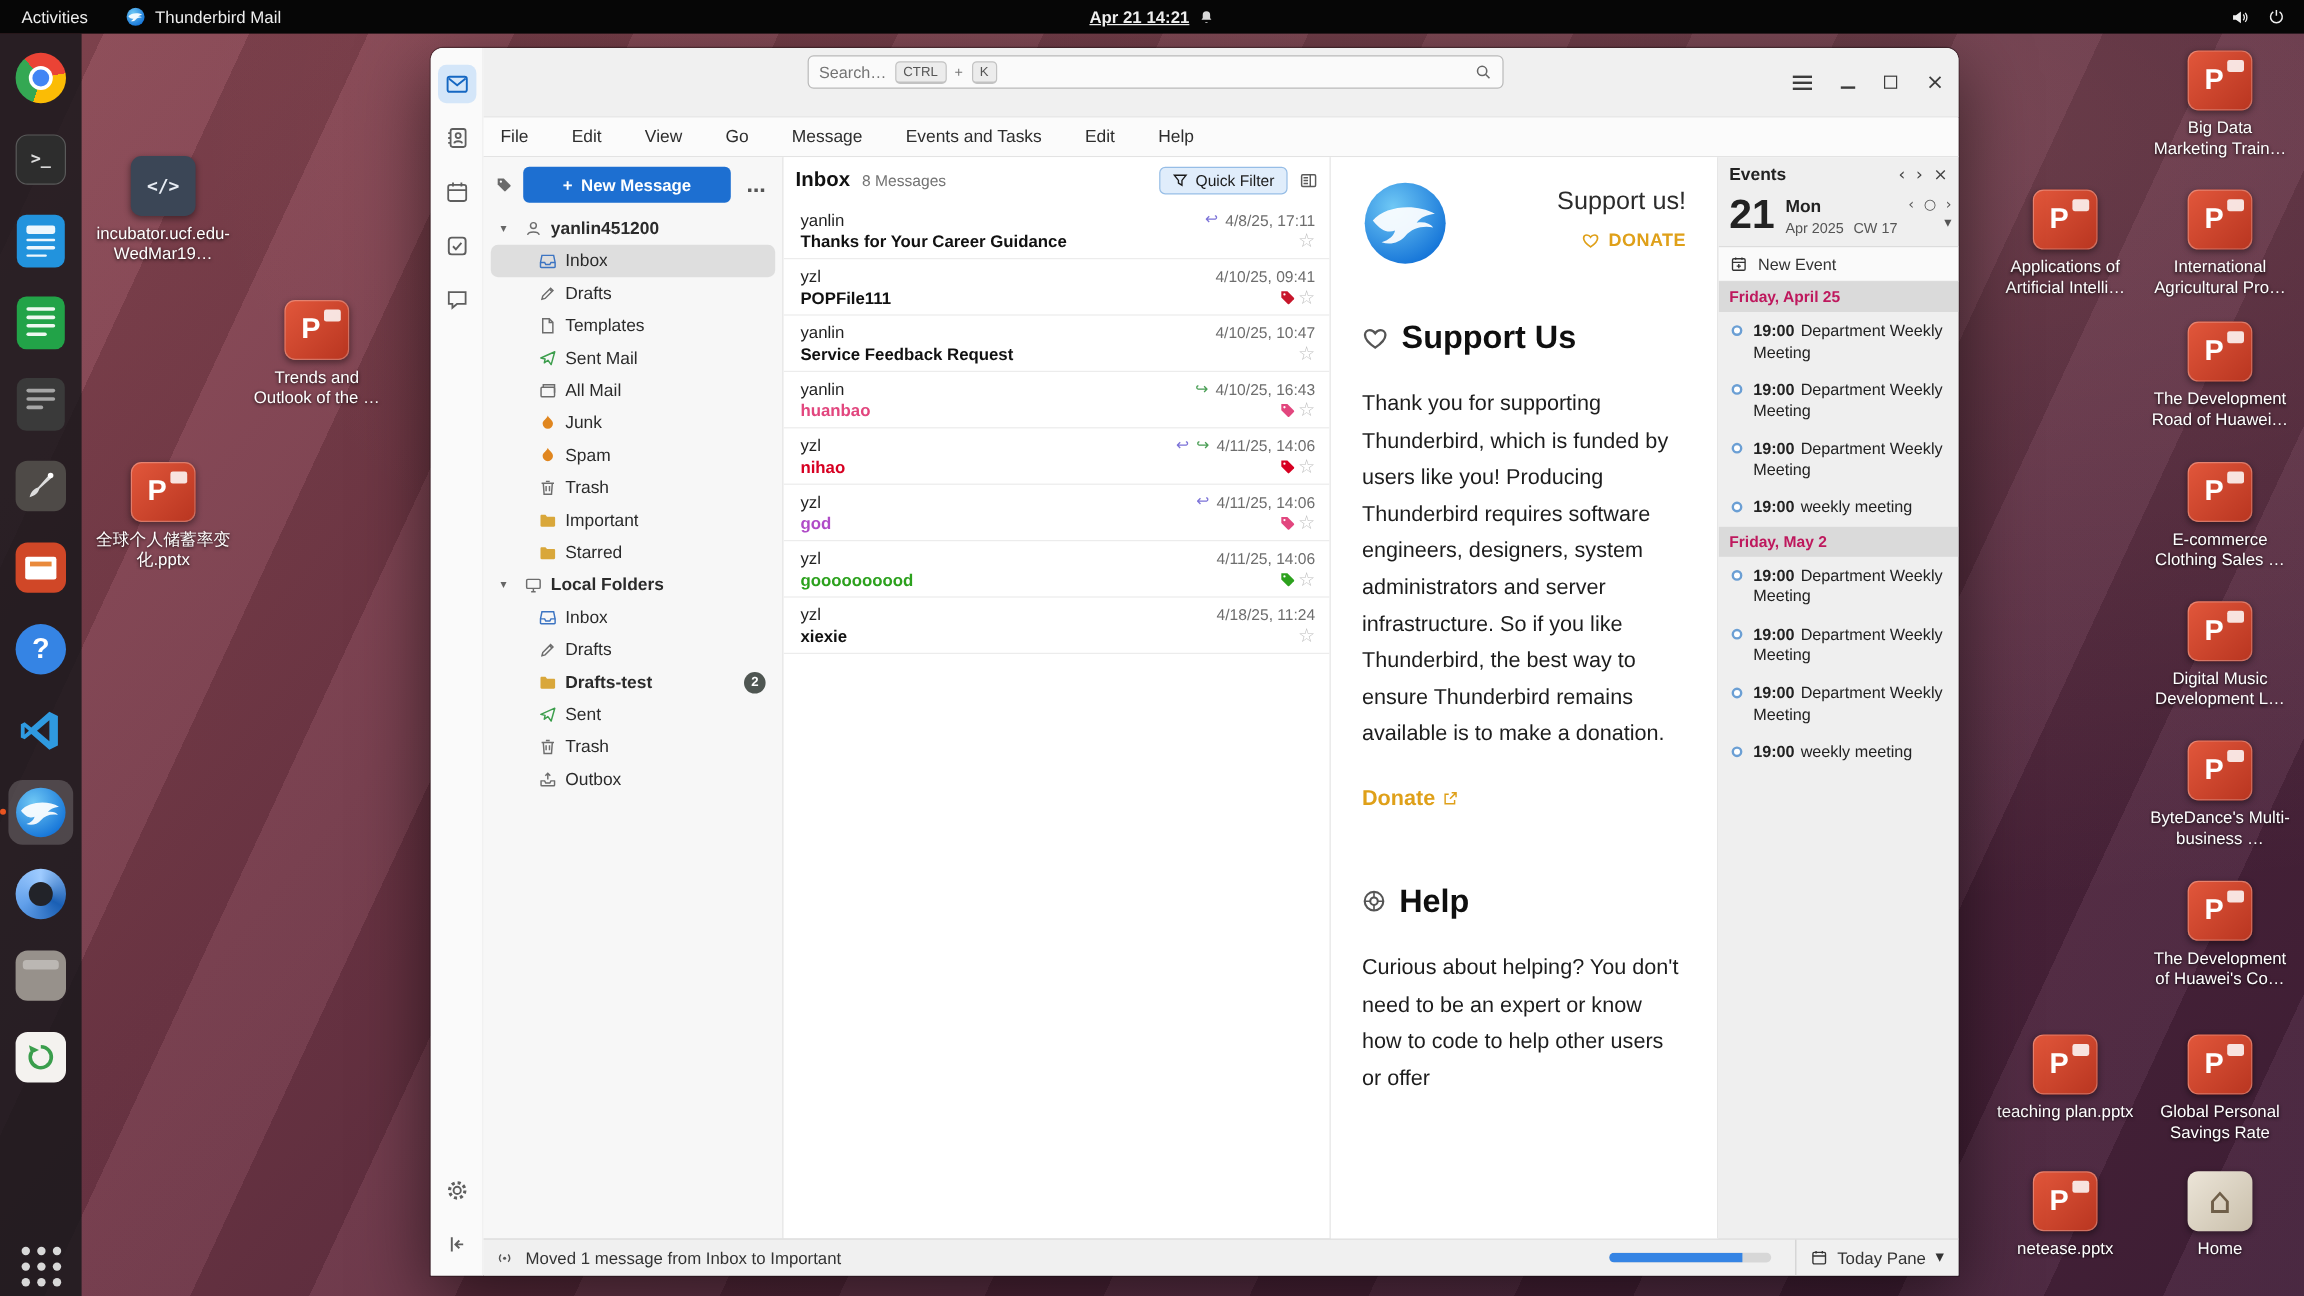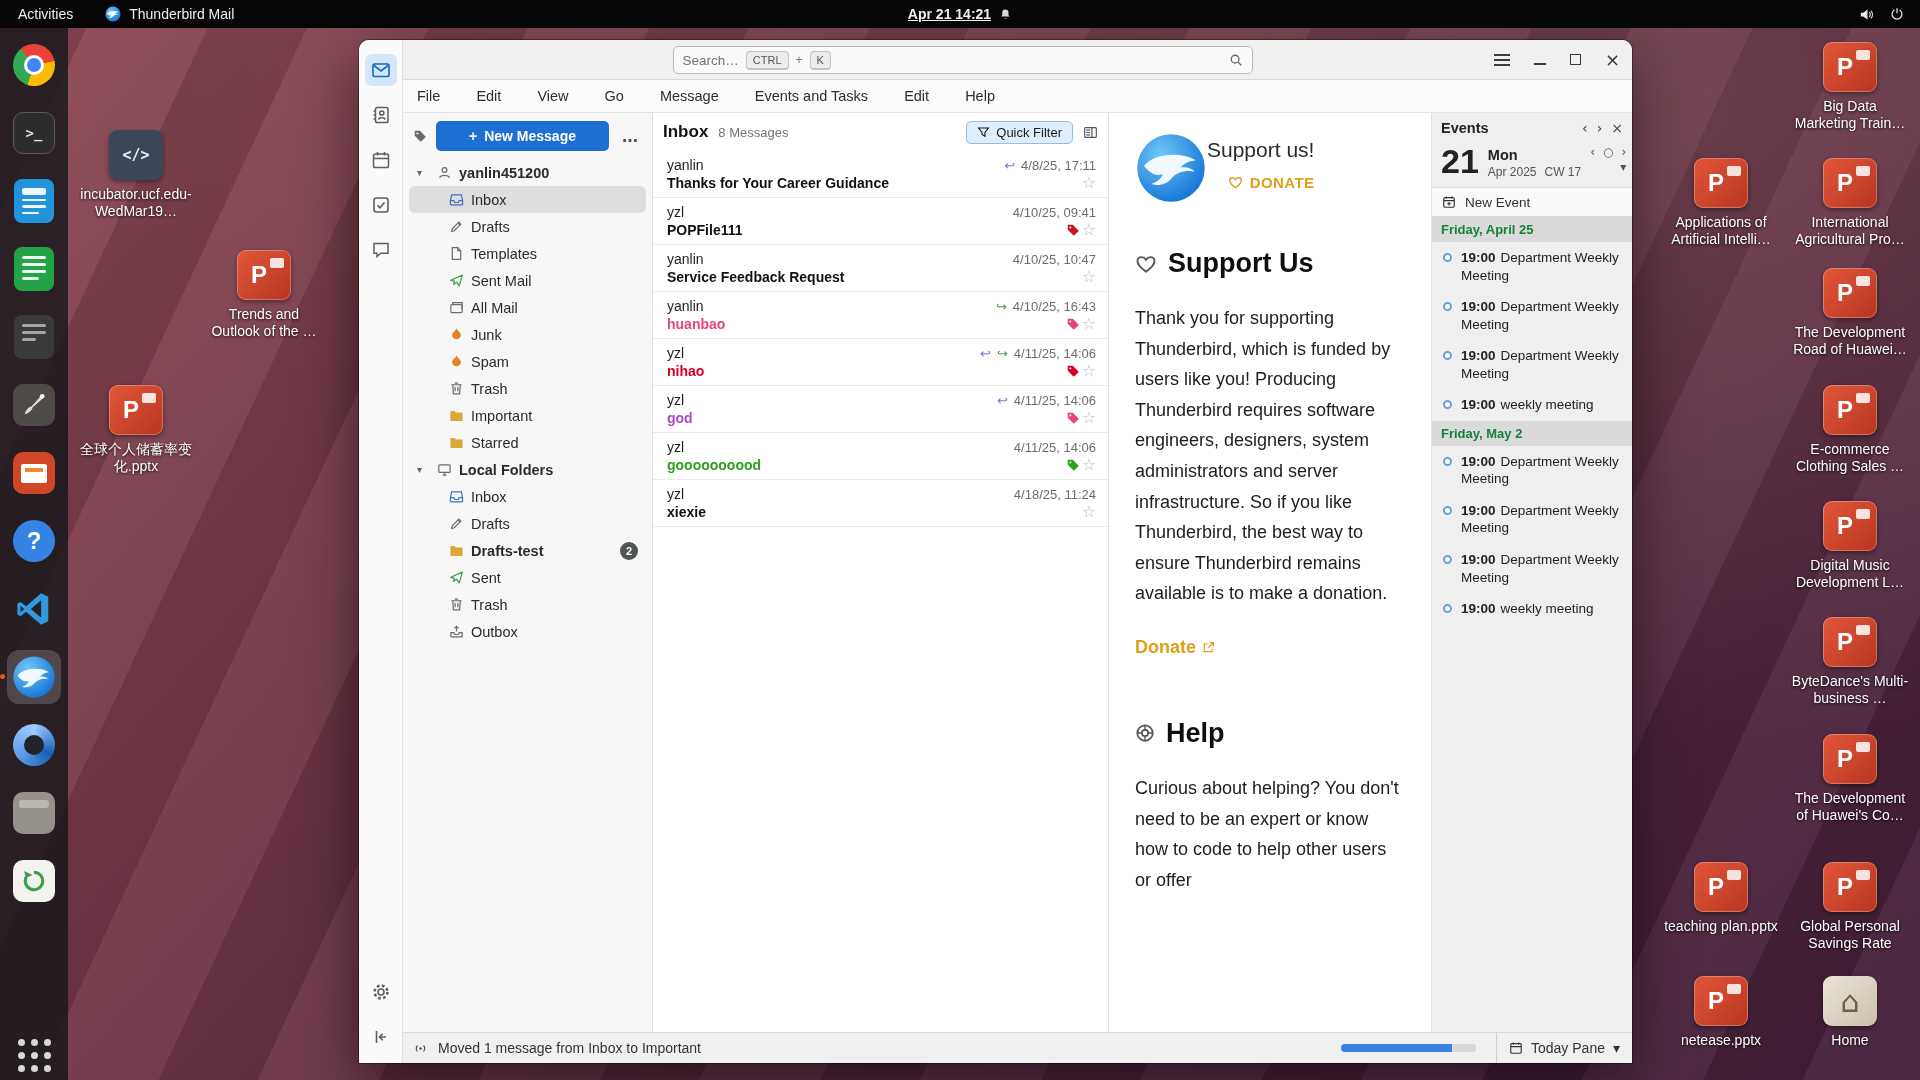--- a/index.html
+++ b/index.html
@@ -72,21 +72,21 @@
   .tb-window { position:absolute; left:359px; top:40px; width:1273px; height:1023px; background:#fff;
     border-radius:10px 10px 0 0; box-shadow:0 18px 60px rgba(0,0,0,.55), 0 0 0 1px rgba(0,0,0,.35);
     display:flex; z-index:40; }
   .spaces { width:44px; background:#fafafa; border-right:1px solid #e1e1e1; border-radius:10px 0 0 0;
     display:flex; flex-direction:column; align-items:center; padding:14px 0 10px; gap:13px; flex:none; }
   .space-btn { width:32px; height:32px; border-radius:7px; display:flex; align-items:center; justify-content:center; color:#5e5e5e; flex:none; }
   .space-btn.active { background:#d4e6f9; color:#1567c2; }
   .spaces .spacer { flex:1; }
 
   .win-main { flex:1; display:flex; flex-direction:column; min-width:0; border-radius:0 10px 0 0; }
-  .win-toolbar { height:40px; background:#f0f0f0; border-bottom:1px solid #d8d8d8; position:relative; border-radius:0 10px 0 0; flex:none; }
+  .win-toolbar { height:58px; background:#f0f0f0; border-bottom:1px solid #d8d8d8; position:relative; border-radius:0 10px 0 0; flex:none; }
   .searchbox { position:absolute; left:calc(50% - 55px); transform:translateX(-50%); top:6px; width:580px; height:28px;
     background:#fafafa; border:1px solid #b9b9b9; border-radius:5px; display:flex; align-items:center;
     padding:0 9px; gap:7px; font-size:13.5px; color:#737373; }
   .kbd { background:#ececec; border:1px solid #c2c2c2; border-bottom-width:2px; border-radius:4px;
     padding:0 6px; font-size:11px; color:#555; line-height:16px; }
   .kbd-plus { color:#777; font-size:12px; }
   .sb-spacer { flex:1; }
   .win-controls { position:absolute; right:12px; top:0; height:100%; display:flex; align-items:center; gap:24px; color:#3c3c3c; }
   .hamburger { width:16px; height:2px; background:#3c3c3c; box-shadow:0 -5px 0 #3c3c3c, 0 5px 0 #3c3c3c; }
   .wc-min { width:12px; height:2px; background:#3c3c3c; margin-top:8px; }
@@ -144,21 +144,21 @@
   .msg-date { color:#6d6d6d; font-size:13px; }
   .msg-l2 { display:flex; align-items:center; gap:2px; font-size:14px; font-weight:bold; color:#111; }
   .msg-star { margin-left:auto; color:#bdbdbd; font-size:16px; line-height:1; }
   .tagico { width:14px; height:14px; display:block; }
   .tag-wrap { display:flex; margin-left:auto; }
   .tag-wrap + .msg-star { margin-left:0; }
 
   
   .content-pane { flex:1; background:#fff; padding:19px 26px 0; overflow:hidden; position:relative;
     font-size:18px; color:#1d1d1d; border-right:1px solid #e0e0e0; min-width:0; }
-  .cp-top { display:flex; align-items:flex-start; }
+  .cp-top { display:flex; align-items:flex-start; justify-content:space-between; }
   .cp-tagline { font-size: 21px; color:#2b2b2b; margin-top:6px; text-align:right; }
   .donate-btn { color:#dfa019; font-weight:bold; letter-spacing:.4px; display:flex; gap:7px; align-items:center;
     justify-content:flex-end; margin-top:12px; font-size:15px; }
   .cp-h2 { display:flex; align-items:center; gap:11px; font-size:27px; font-weight:bold; margin:44px 0 24px; color:#0f0f0f; }
   .cp-h2 .h2ico { color:#555; display:flex; }
   .cp-body { line-height:1.7; color:#1d1d1d; }
   .donate-link { color:#dfa019; font-weight:bold; margin-top:28px; display:inline-flex; gap:6px; align-items:center; }
   .cp-h2.help { margin-top:60px; }
 
   
@@ -168,21 +168,21 @@
   .ev-navglyph { color:#444; font-size:14px; }
   .ev-datebar { display:flex; align-items:flex-start; padding:2px 9px 8px; gap:9px; flex:none; }
   .ev-day { font-size:34px; font-weight:bold; line-height:.95; }
   .ev-daycol { display:flex; flex-direction:column; gap:2px; padding-top:2px; }
   .ev-dayname { font-weight:bold; font-size:14.5px; }
   .ev-date2 { font-size:12px; color:#555; display:flex; gap:8px; white-space:nowrap; }
   .ev-nav { margin-left:auto; display:flex; flex-direction:column; align-items:flex-end; gap:1px; color:#555; font-size:12px; }
   .ev-nav .row { display:flex; gap:8px; align-items:center; }
   .newevent-row { background:#fafafa; border-top:1px solid #dcdcdc; border-bottom:1px solid #dcdcdc; height:30px;
     display:flex; align-items:center; gap:9px; padding:0 10px; color:#333; flex:none; }
-  .ev-section-h { background:#dadada; padding:5px 9px; font-weight:bold; font-size:13px; color:#15803d; }
+  .ev-section-h { background:#dadada; padding:5px 9px; font-weight:bold; font-size:13px; color:#be185d; }
   .ev-item { display:flex; padding:7px 8px 7px 11px; gap:9px; align-items:flex-start; }
   .ev-dot { width:9px; height:9px; border:2px solid #6b9fd4; border-radius:50%; margin-top:4px; flex:none; background:#fff; }
   .ev-text { line-height:1.3; }
   .ev-time { font-weight:bold; margin-right:5px; }
 
   
   .statusbar { height:31px; background:#f0f0f0; border-top:1px solid #d9d9d9; display:flex; align-items:center;
     padding:0 0 0 10px; gap:10px; font-size:14px; color:#333; flex:none; }
   .sb-icon { color:#555; display:flex; }
   .sb-progress { margin-left:auto; width:135px; height:8px; background:#d7d7d7; border-radius:4px; overflow:hidden; flex:none; }

